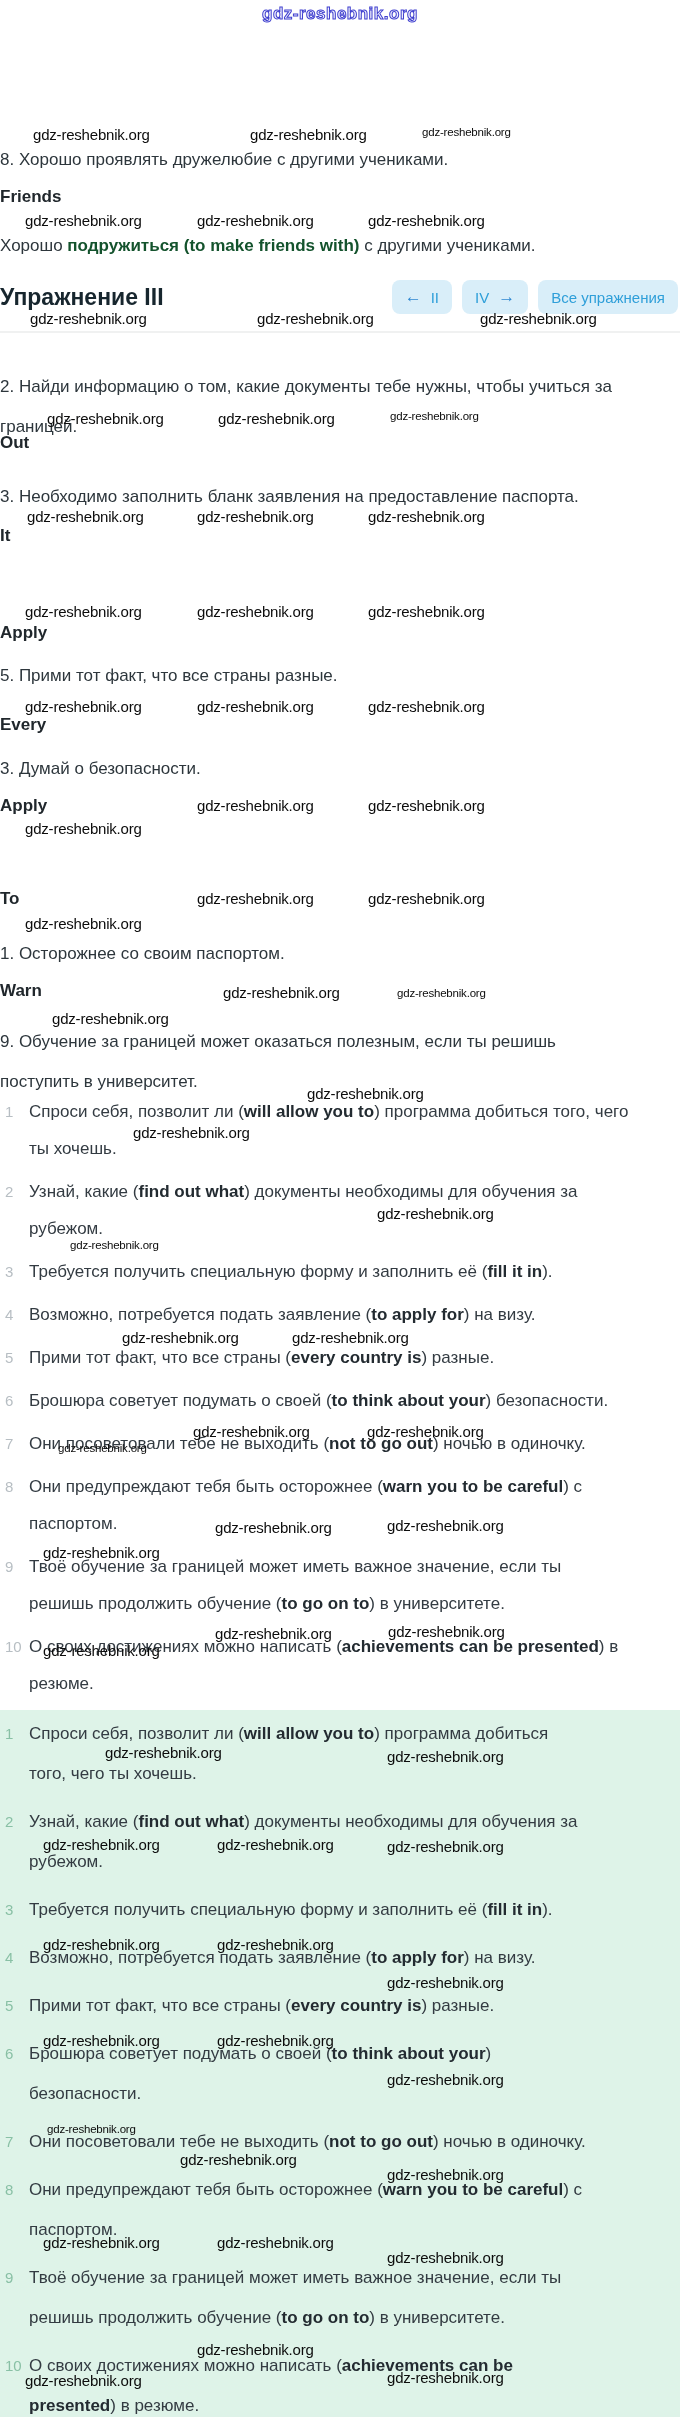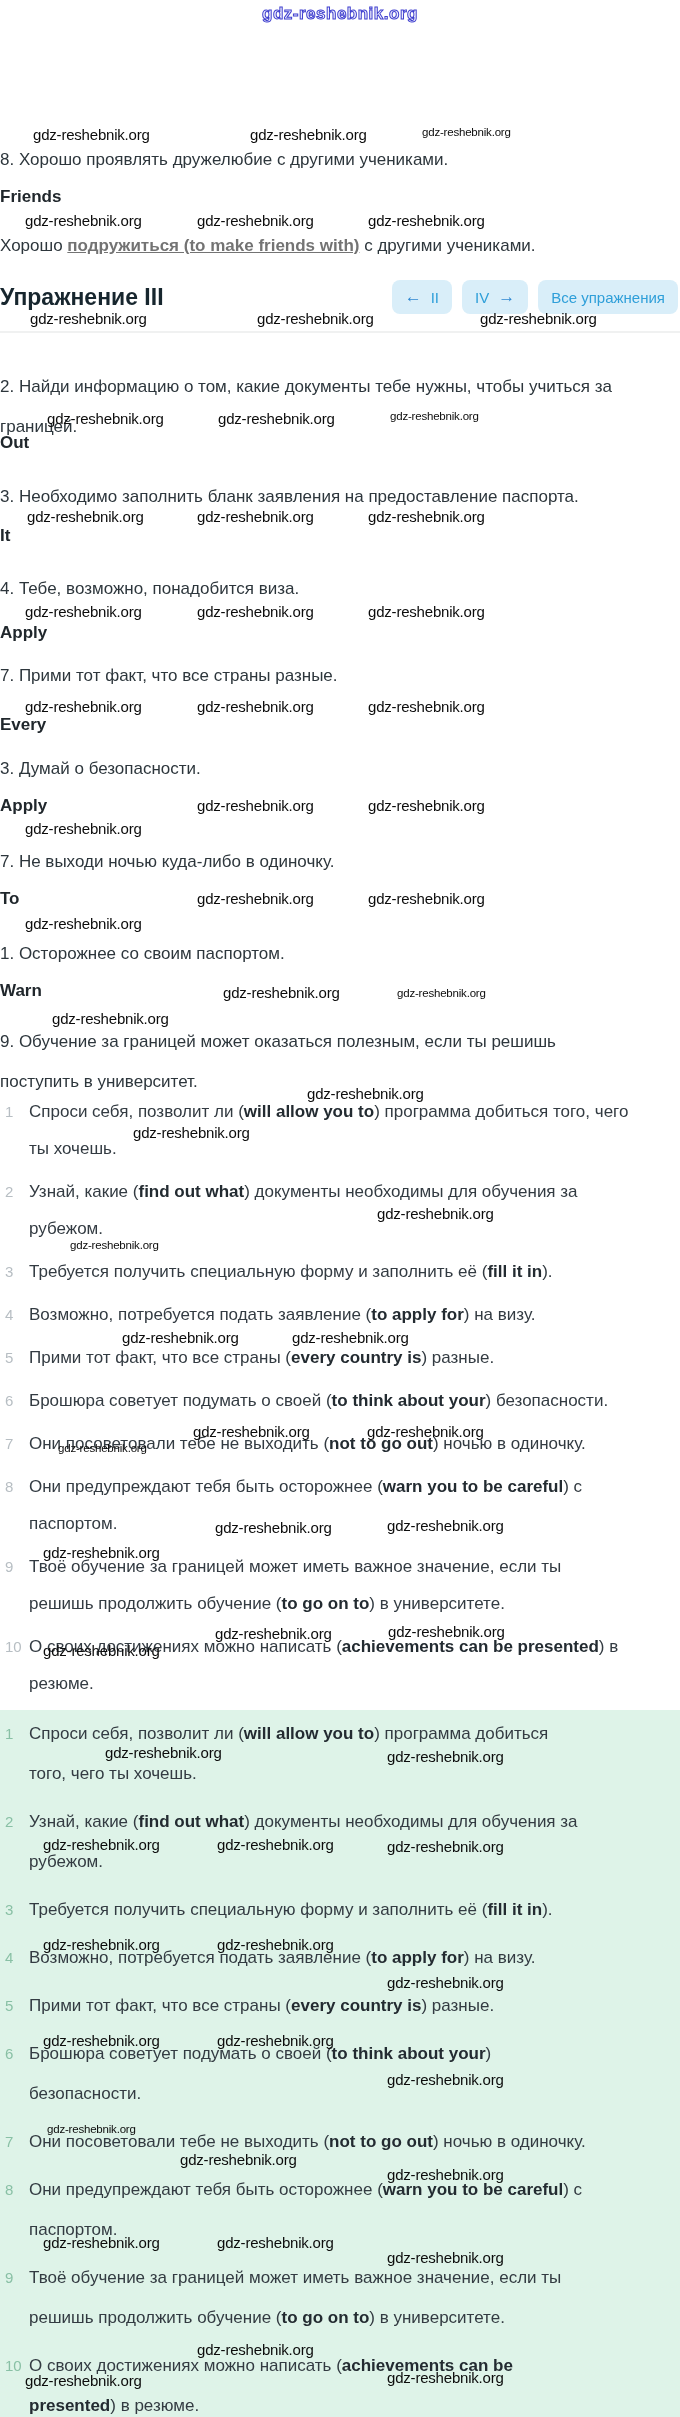--- a/index.html
+++ b/index.html
@@ -12,21 +12,21 @@
            font-size:17px; font-weight:bold; letter-spacing:.5px;
            color:#efeffc; -webkit-text-stroke:1px #4040cf; }
 
   
   .intro { position:absolute; left:0; top:22px; margin:0; font-size:17px;
            line-height:40px; color:#272e33; white-space:nowrap; }
   .task  { position:absolute; left:0; margin:0; font-size:17px;
            line-height:40px; color:#2d363c; white-space:nowrap; }
   .kw    { position:absolute; left:0; margin:0; font-size:17px; font-weight:bold;
            color:#20272c; line-height:22px; }
-  .task b, .seg b { color:#737373;text-decoration:underline; }
+  .task b, .seg b { color:#14532d; }
 
   
   .wmr { position:absolute; left:0; width:100%; height:20px; }
   .overlay { position:absolute; left:0; top:0; width:680px; height:0;
              pointer-events:none; }
   .wm { position:absolute; top:0; font-size:15px; color:#0c0c0c;
         letter-spacing:-.2px; white-space:nowrap; }
   .wm.sm { font-size:11.5px; }
   .kwrow .kw { top:-2px; }
 
@@ -110,47 +110,45 @@
   <p class="kw" style="top:432px">Out</p>
 
   <p class="task" style="top:477px">3. Необходимо заполнить бланк заявления на предоставление паспорта.</p>
   <div class="wmr" style="top:508px">
       <span class="wm" style="left: 27px;">gdz-reshebnik.org</span>
       <span class="wm" style="left: 197px;">gdz-reshebnik.org</span>
       <span class="wm" style="left: 368px;">gdz-reshebnik.org</span>
     </div>
   <p class="kw" style="top:525px">It</p>
 
-  <p class="task" style="top:569px">4. Тебе, возможно, понадобится виза.</p>
   <div class="wmr" style="top:603px">
       <span class="wm" style="left: 25px;">gdz-reshebnik.org</span>
       <span class="wm" style="left: 197px;">gdz-reshebnik.org</span>
       <span class="wm" style="left: 368px;">gdz-reshebnik.org</span>
     </div>
   <p class="kw" style="top:622px">Apply</p>
 
-  <p class="task" style="top:656px">7. Прими тот факт, что все страны разные.</p>
+  <p class="task" style="top:656px">5. Прими тот факт, что все страны разные.</p>
   <div class="wmr" style="top:698px">
       <span class="wm" style="left: 25px;">gdz-reshebnik.org</span>
       <span class="wm" style="left: 197px;">gdz-reshebnik.org</span>
       <span class="wm" style="left: 368px;">gdz-reshebnik.org</span>
     </div>
   <p class="kw" style="top:714px">Every</p>
 
   <p class="task" style="top:749px">3. Думай о безопасности.</p>
   <div class="wmr kwrow" style="top:797px">
     <span class="kw">Apply</span>
   <span class="wm" style="left: 197px;">gdz-reshebnik.org</span>
       <span class="wm" style="left: 368px;">gdz-reshebnik.org</span>
     </div>
   <div class="wmr" style="top:820px">
       <span class="wm" style="left: 25px;">gdz-reshebnik.org</span>
     </div>
 
-  <p class="task" style="top:842px">7. Не выходи ночью куда-либо в одиночку.</p>
   <div class="wmr kwrow" style="top:890px">
     <span class="kw">To</span>
   <span class="wm" style="left: 197px;">gdz-reshebnik.org</span>
       <span class="wm" style="left: 368px;">gdz-reshebnik.org</span>
     </div>
   <div class="wmr" style="top:915px">
       <span class="wm" style="left: 25px;">gdz-reshebnik.org</span>
     </div>
 
   <p class="task" style="top:934px">1. Осторожнее со своим паспортом.</p>

